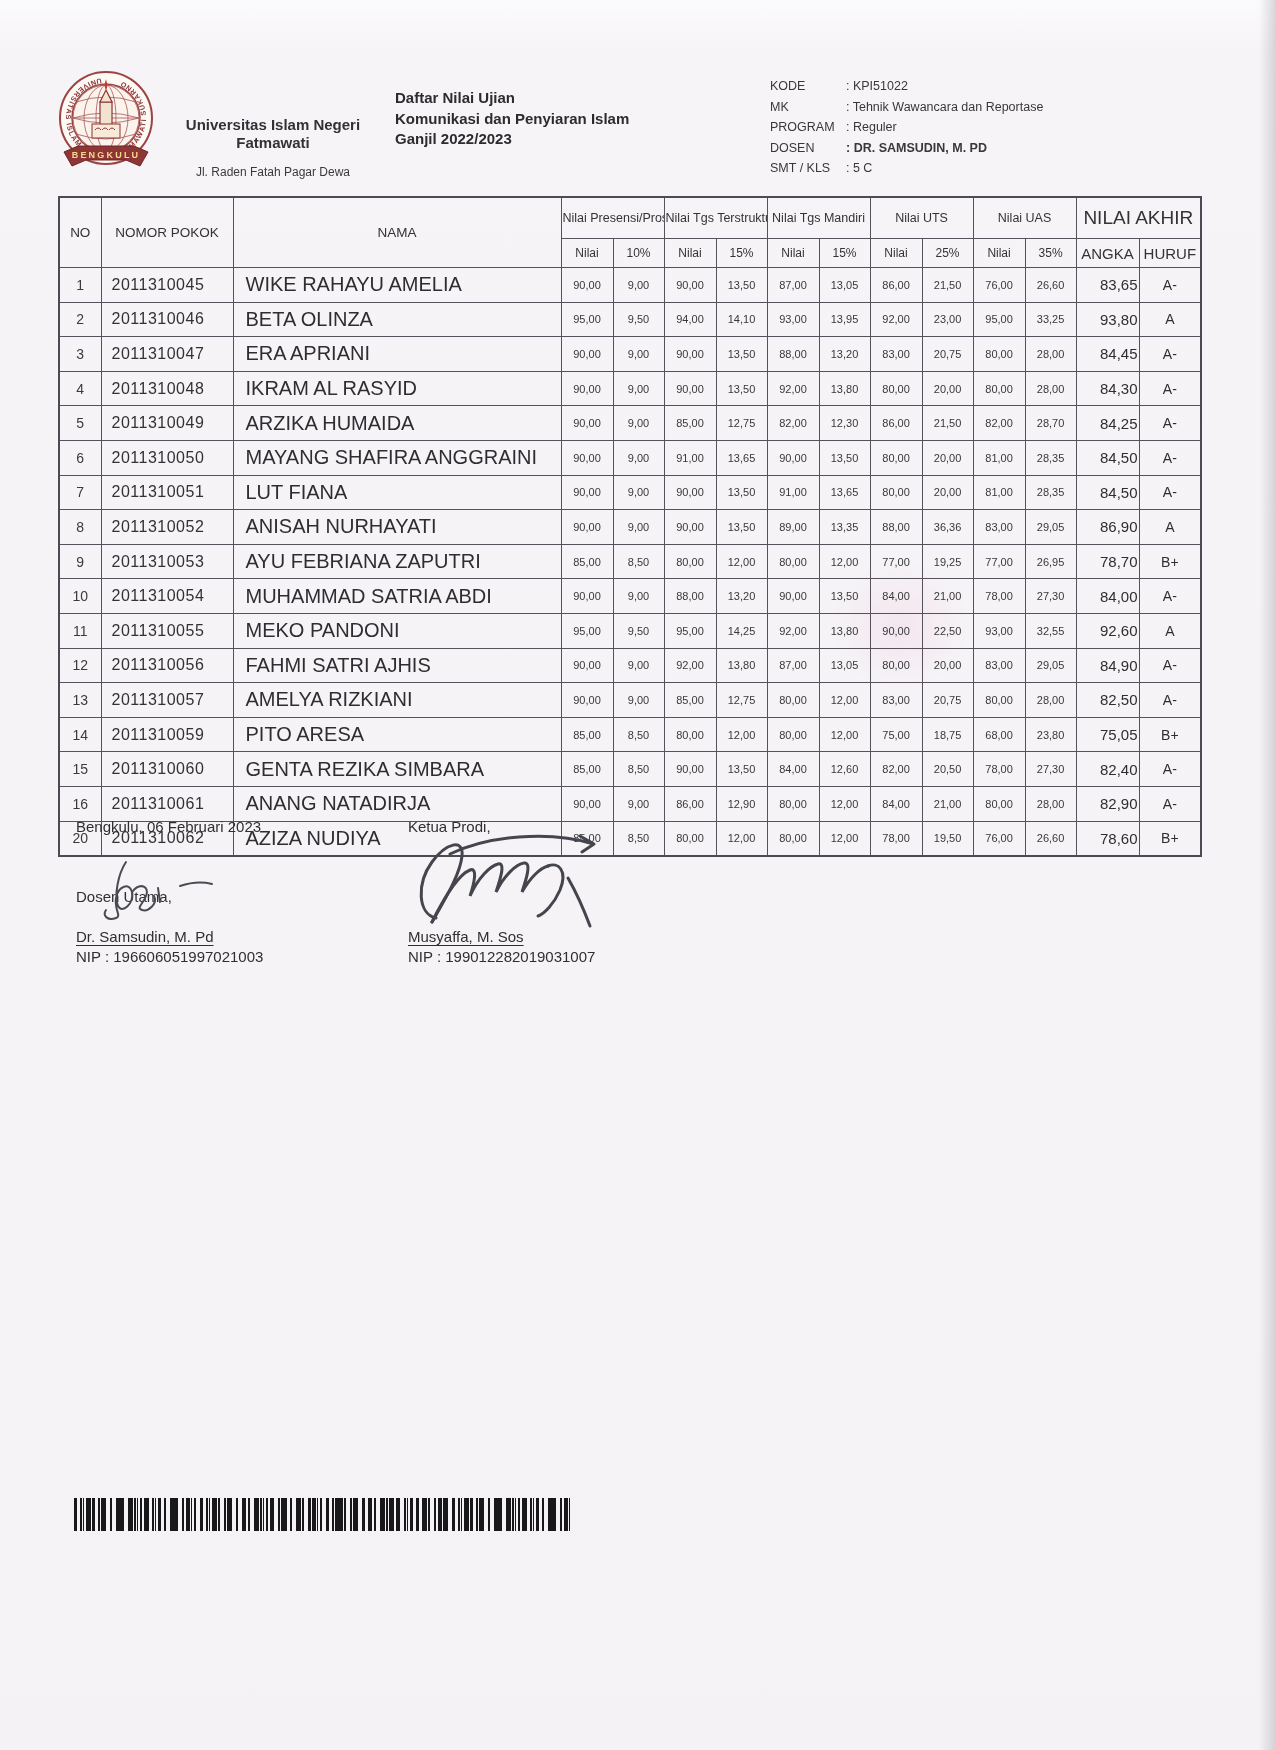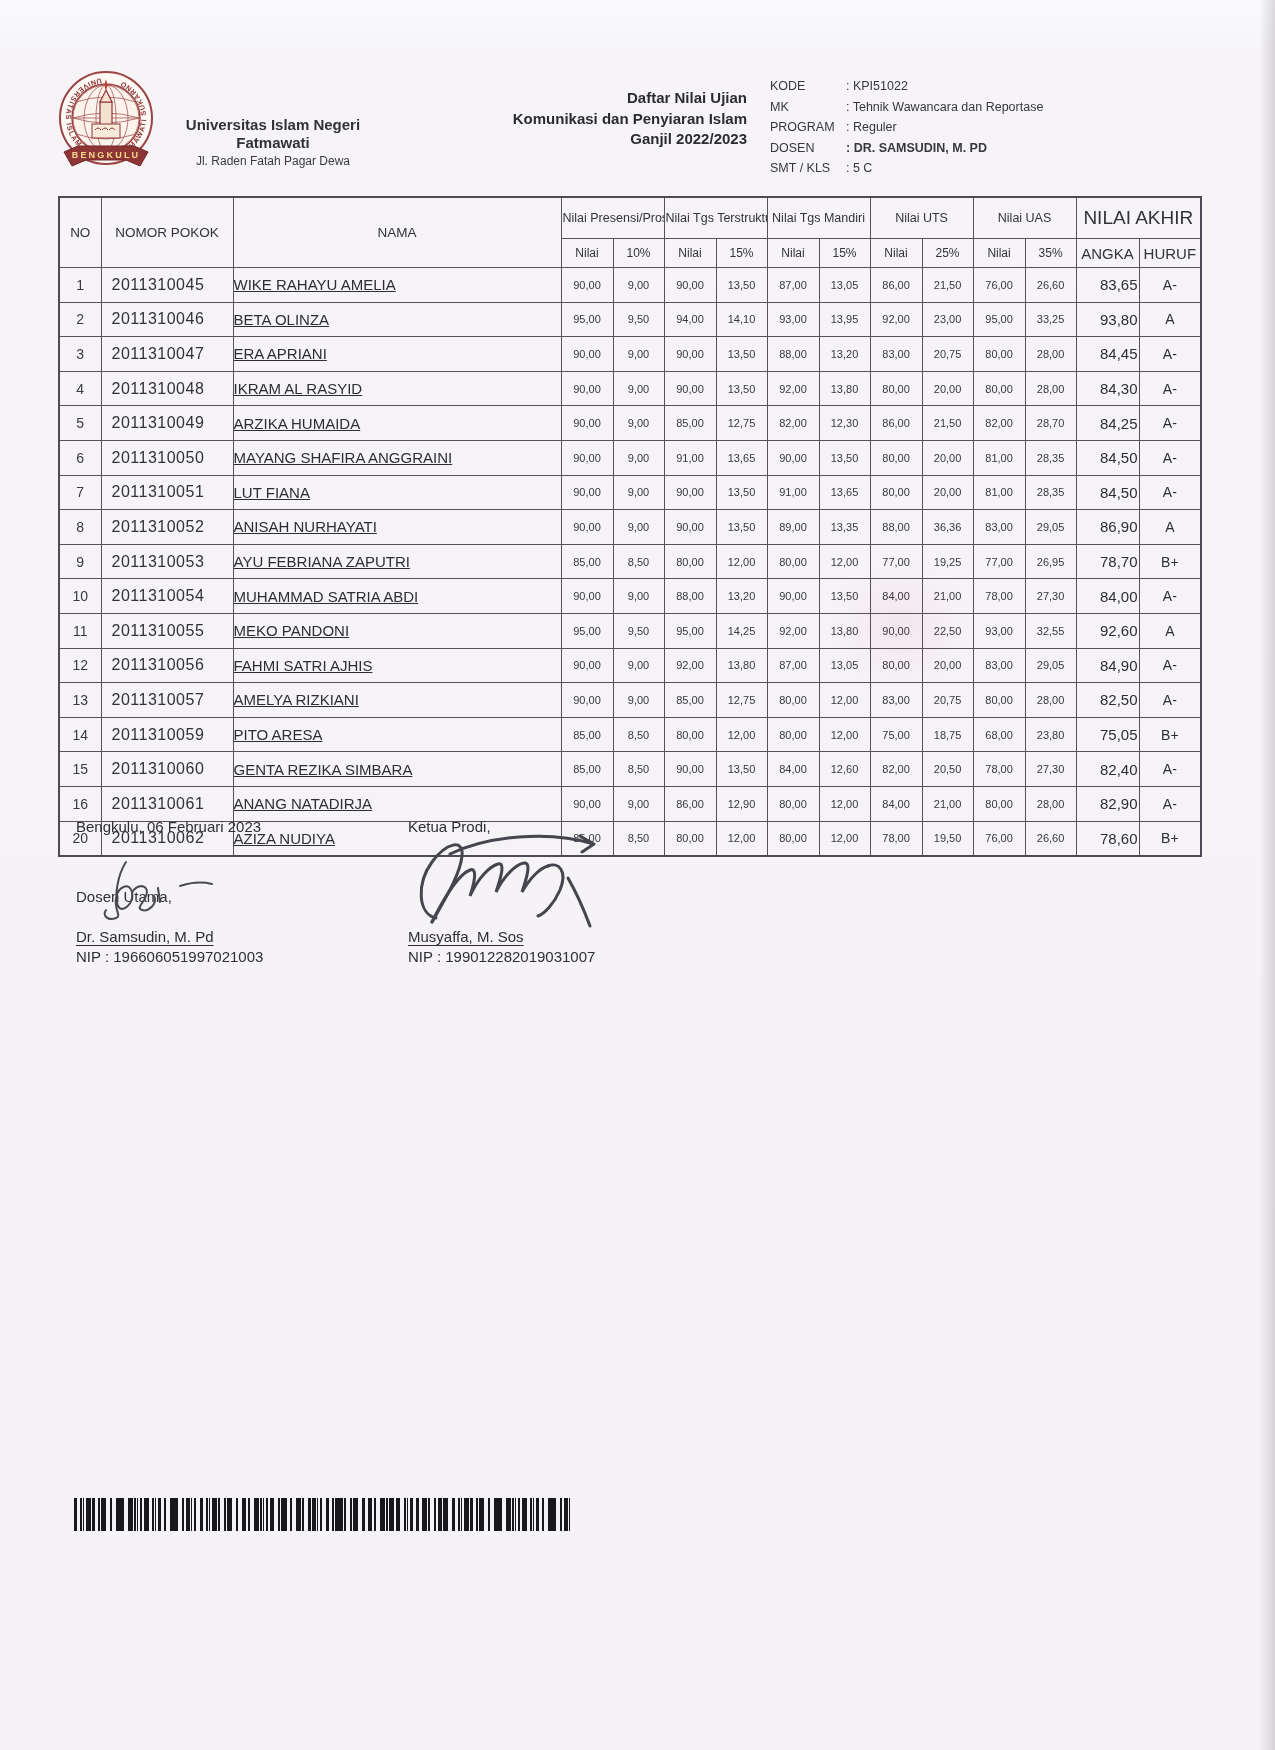--- a/index.html
+++ b/index.html
@@ -14,22 +14,22 @@
   }
   .page::before{ 
     content:"";position:absolute;left:830px;top:560px;width:140px;height:130px;
     background:radial-gradient(closest-side,rgba(228,110,160,.10),rgba(228,110,160,0));
   }
 
   
   .logo{position:absolute;left:42px;top:66px;width:128px;height:112px;}
   .univ-block{position:absolute;left:168px;top:74px;width:210px;text-align:center;}
   .univ-name{font-weight:bold;font-size:15px;line-height:1.22;color:#323236;margin-top:42px;}
-  .univ-addr{font-size:12px;margin-top:1px;color:#3a3a3e;}
-  .title-block{position:absolute;left:417px;top:88px;width:330px;text-align:right;}
+  .univ-addr{font-size:12px;margin-top:12px;color:#3a3a3e;}
+  .title-block{position:absolute;left:395px;top:88px;width:330px;text-align:left;}
   .title-line{font-weight:bold;font-size:15px;line-height:1.38;color:#2c2c30;}
   .info-block{position:absolute;left:733px;top:76px;width:330px;margin-left:37px;}
   .info-row{display:grid;grid-template-columns:76px 1fr;font-size:12.5px;line-height:20.5px;color:#38383c;}
   .info-row:nth-child(4) .info-value{font-weight:bold;}
 
   
   table.grades{
     position:absolute;left:58px;top:196px;border-collapse:collapse;table-layout:fixed;
     width:1142px;background:transparent;
   }
@@ -37,21 +37,21 @@
     border:1px solid #55525c;overflow:hidden;white-space:nowrap;
   }
   table.grades{border:2px solid #4d4a55;}
   table.grades thead th{font-weight:normal;color:#333337;}
   th.group{font-size:12.5px;line-height:1.15;white-space:pre-line;height:38px;vertical-align:middle;}
   th.main{font-size:13.5px;}
   tr.subrow th{font-size:12px;height:26px;}
   tr.subrow th.sub-big{font-size:15px;}
   td.c-no{font-size:14px;text-align:center;color:#3a3a3e;}
   td.c-npm{font-size:16px;padding-left:10px;letter-spacing:.5px;color:#323236;}
-  td.c-nama{font-size:15px;padding-left:0;color:#2e2e32;text-decoration:underline;}
+  td.c-nama{font-size:20px;padding-left:12px;color:#2e2e32;}
   td.c-sm{font-size:11px;text-align:center;color:#38383c;}
   td.c-angka{font-size:15px;text-align:right;color:#2e2e32;}
   td.c-huruf{font-size:14px;text-align:center;color:#2e2e32;}
   table.grades tbody td{height:31.6px;}
 
   
   .foot-left-date{position:absolute;left:76px;top:818px;font-size:15px;}
   .foot-left-role{position:absolute;left:76px;top:888px;font-size:15px;}
   .foot-right-role{position:absolute;left:408px;top:818px;font-size:15px;}
   .sig{position:absolute;}

